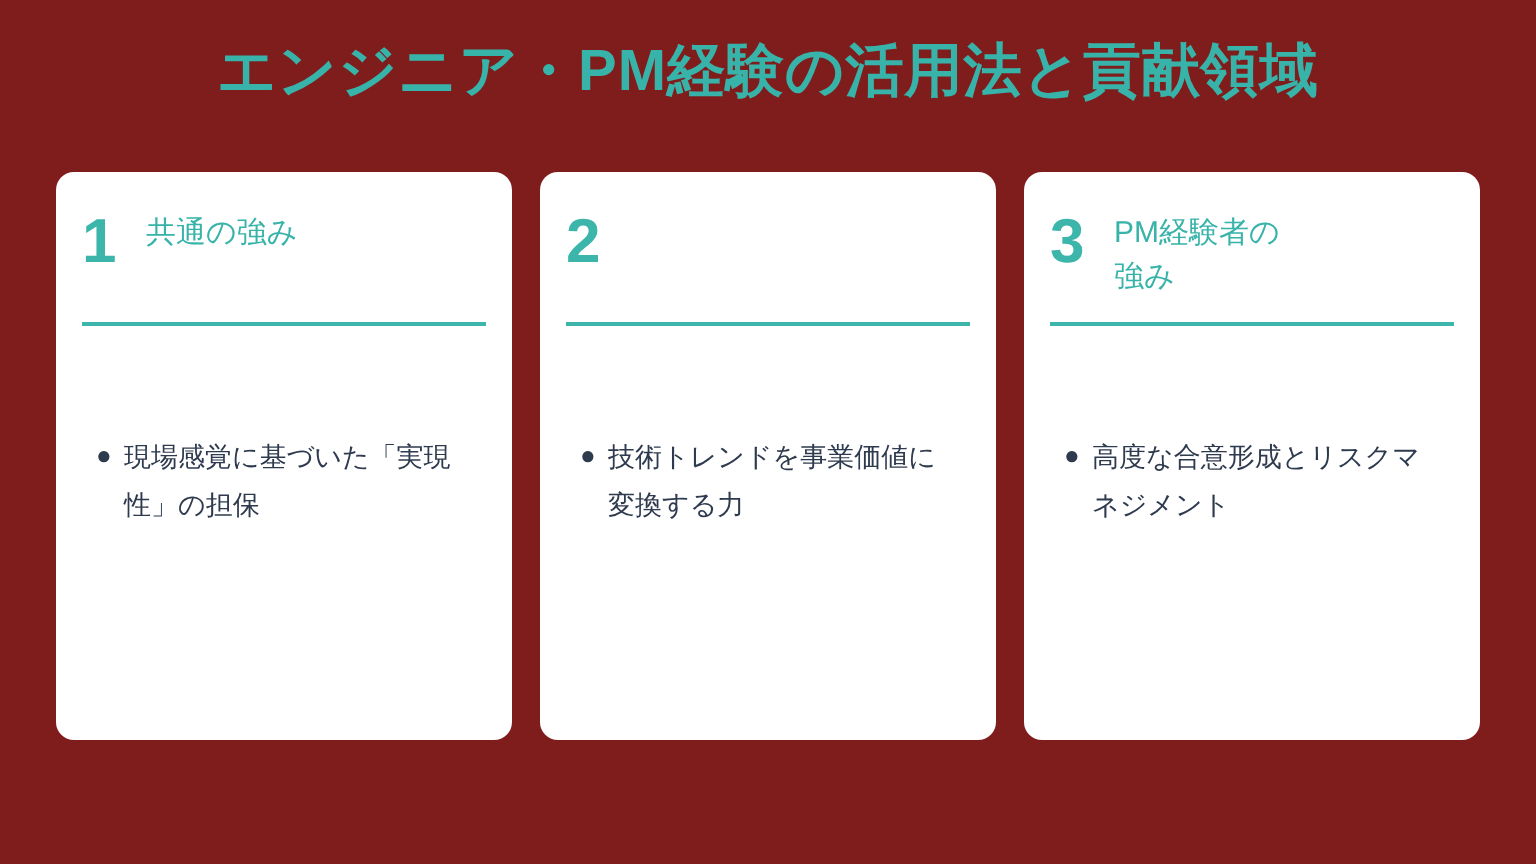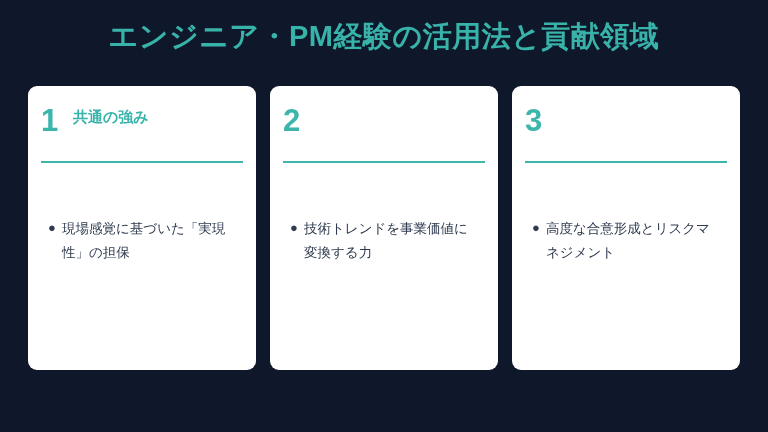--- a/index.html
+++ b/index.html
@@ -12,21 +12,21 @@
     overflow: hidden;
     background: #EBF8F7;
     font-family: "Liberation Sans", "DejaVu Sans", sans-serif;
     -webkit-font-smoothing: antialiased;
   }
   .slide {
     position: relative;
     width: 768px;
     height: 432px;
     box-sizing: border-box;
-    background: #0f172a;
+    background: #7f1d1d;
   }
   .slide-title {
     position: absolute;
     top: 18px;
     left: 0;
     width: 768px;
     text-align: center;
     font-size: 29px;
     font-weight: bold;
     letter-spacing: 0.5px;
@@ -65,21 +65,21 @@
     font-size: 31px;
     font-weight: bold;
     color: #3CB5AB;
     line-height: 1;
     width: 32px;
     flex: 0 0 32px;
     margin-top: 2px;
   }
   .card-heading {
     font-size: 15px;
-    font-weight: bold;
+    font-weight: normal;
     color: #38B3A9;
     line-height: 1.45;
     padding-top: 3px;
     white-space: pre-line;
   }
   .card-divider {
     height: 2px;
     background: #3CB5AB;
     margin: 0 0 0 0;
     position: absolute;
@@ -154,20 +154,22 @@
             <span class="bullet-dot">●</span>
             <span class="bullet-text">技術トレンドを事業価値に変換する力</span>
           </li>
         </ul>
       </div>
     </div>
 
     <div class="card">
       <div class="card-head">
         <div class="card-number">3</div>
+        <div class="card-heading">PM経験者の
+強み</div>
       </div>
       <div class="card-divider"></div>
       <div class="card-body">
         <ul class="bullet-list">
           <li class="bullet-item">
             <span class="bullet-dot">●</span>
             <span class="bullet-text">高度な合意形成とリスクマネジメント</span>
           </li>
         </ul>
       </div>

